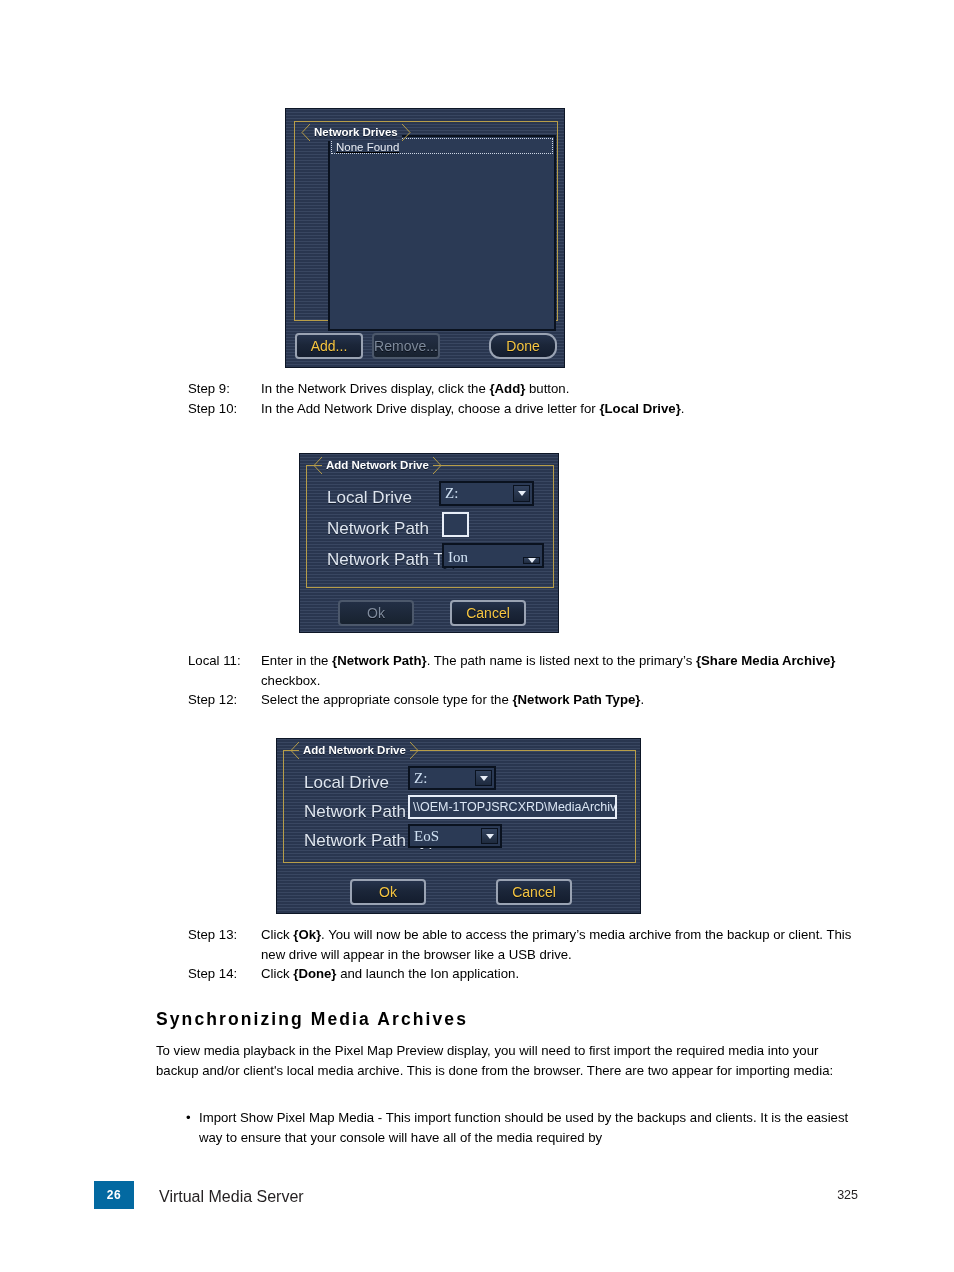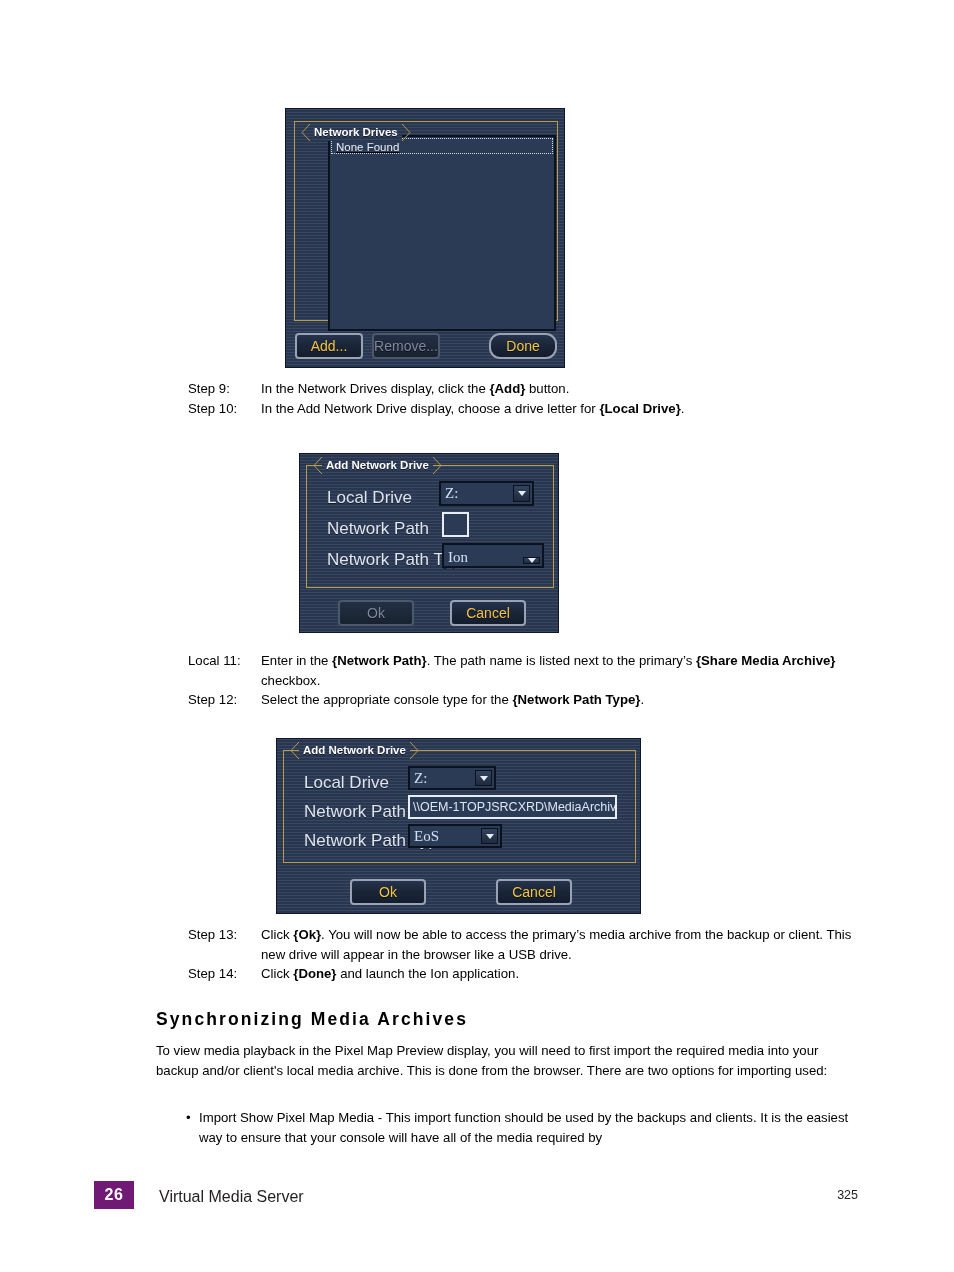--- a/index.html
+++ b/index.html
@@ -86,23 +86,23 @@
     top: 1180px;
     width: 954px;
     height: 40px;
   }
   .footer-badge {
     position: absolute;
     left: 94px;
     top: 1px;
     width: 40px;
     height: 28px;
-    background: #701a75;
+    background: #0369a1;
     color: #ffffff;
-    font-size: 16px;
+    font-size: 12px;
     font-weight: bold;
     display: flex;
     align-items: center;
     justify-content: center;
     letter-spacing: 0.5px;
   }
   .footer-title {
     position: absolute;
     left: 159px;
     top: 8px;
@@ -417,21 +417,21 @@
       <span class="step-text">Click <b>{Ok}</b>. You will now be able to access the primary’s media archive from the backup or client. This new drive will appear in the browser like a USB drive.</span>
     </div>
     <div class="step-row">
       <span class="step-label">Step 14:</span>
       <span class="step-text">Click <b>{Done}</b> and launch the Ion application.</span>
     </div>
   </div>
 
   <div class="section-heading">Synchronizing Media Archives</div>
 
-  <div class="body-para" style="top:1041px;">To view media playback in the Pixel Map Preview display, you will need to first import the required media into your backup and/or client's local media archive. This is done from the browser. There are two options for importing used:</div>
+  <div class="body-para" style="top:1041px;">To view media playback in the Pixel Map Preview display, you will need to first import the required media into your backup and/or client's local media archive. This is done from the browser. There are two appear for importing media:</div>
 
   <div class="bullet-list" style="top:1108px;">
     <div class="bullet-row">
       <span class="bullet-dot">•</span>
       <span class="bullet-body">Import Show Pixel Map Media - This import function should be used by the backups and clients. It is the easiest way to ensure that your console will have all of the media required by</span>
     </div>
   </div>
 
   <div class="footer">
     <div class="footer-badge">26</div>

